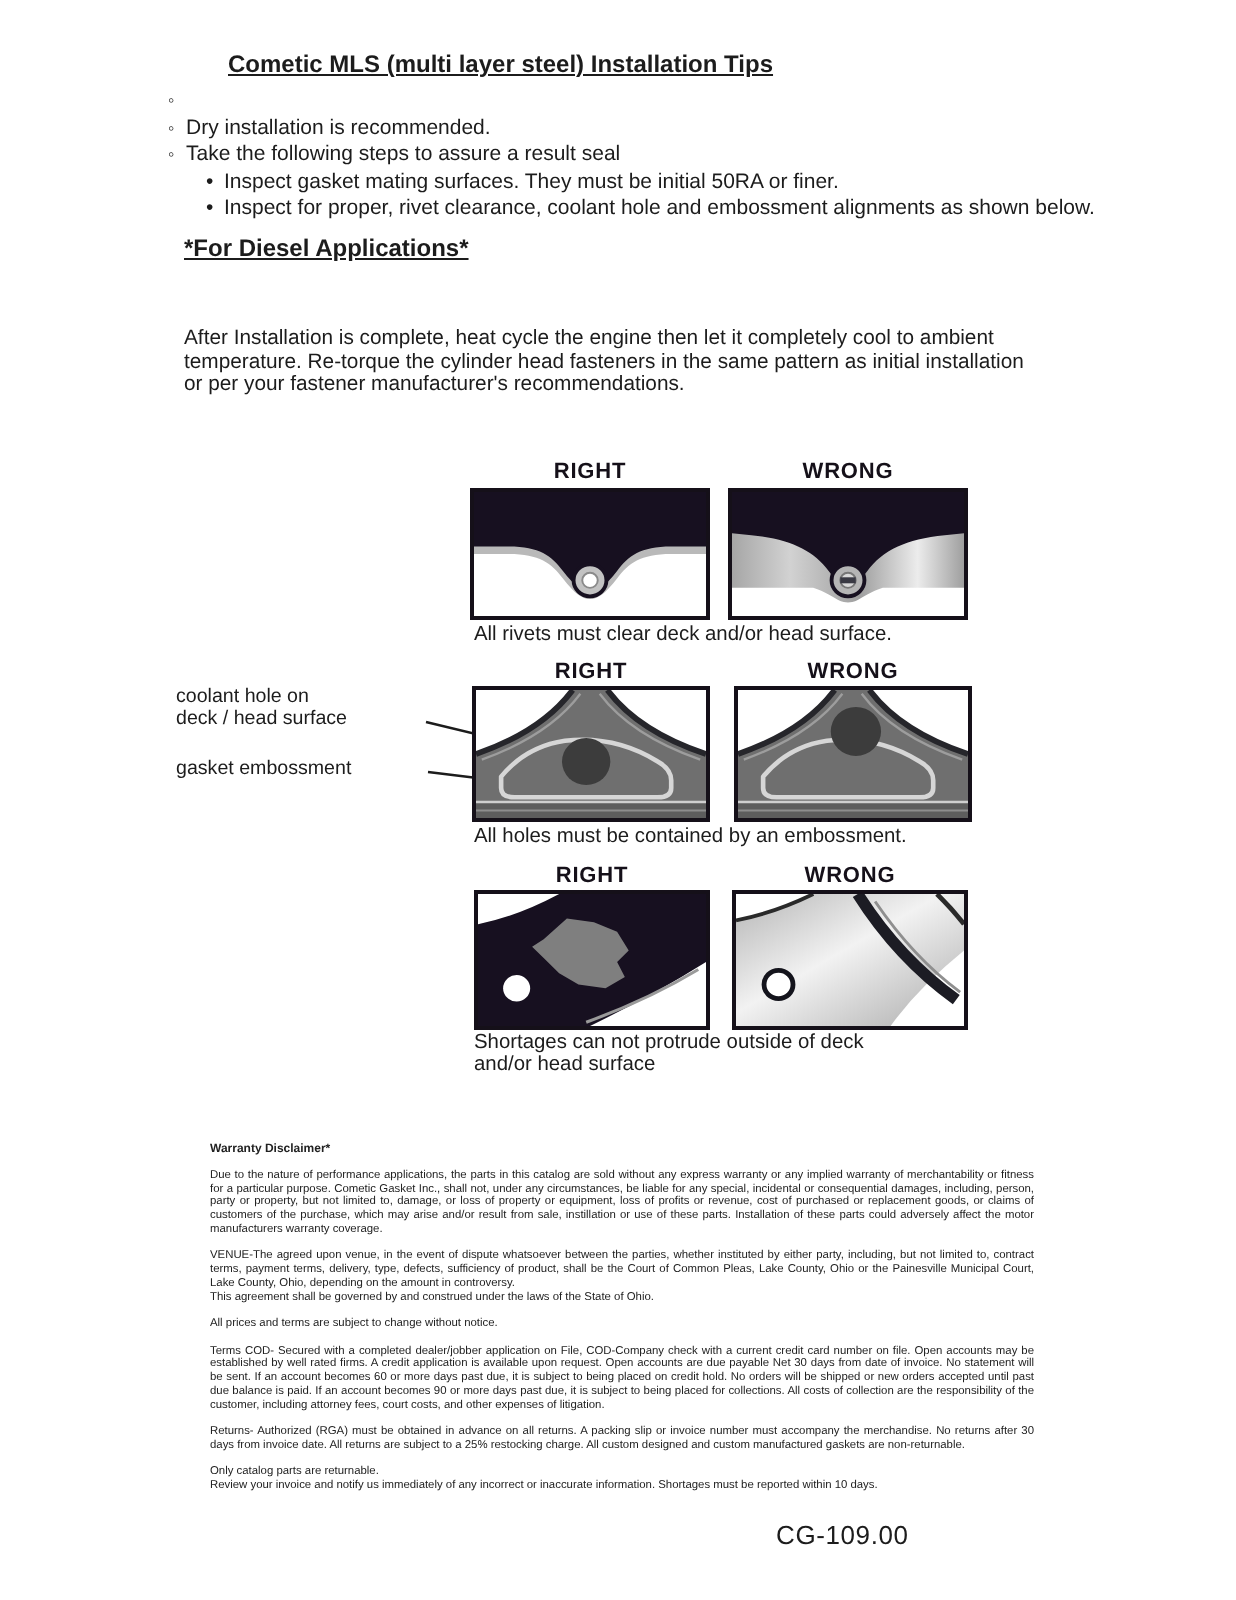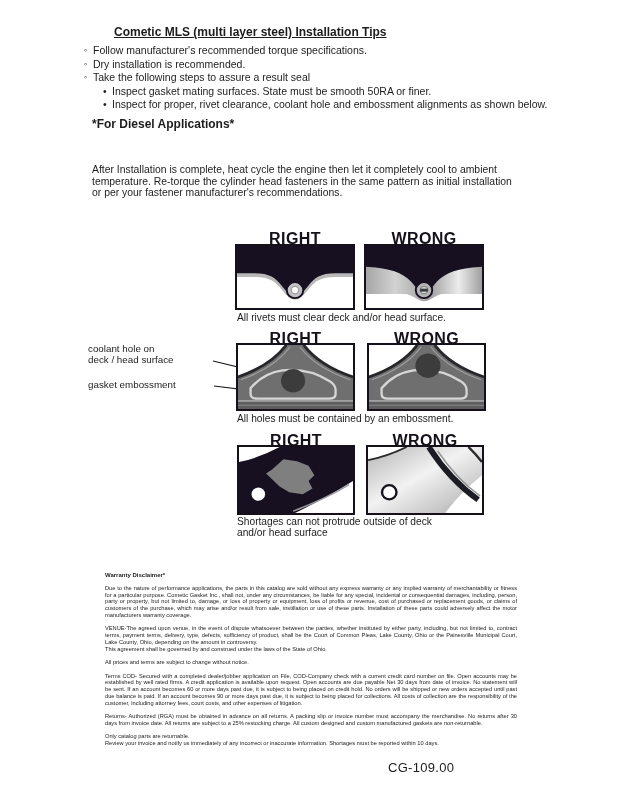--- a/index.html
+++ b/index.html
@@ -11,24 +11,24 @@
   .abs{position:absolute;}
   .page-title{
     left:114px; top:25px; font-size:12px; font-weight:bold;
     text-decoration:underline; letter-spacing:0; white-space:nowrap;
   }
   .bullets{left:84px; top:44px; font-size:10.5px; line-height:13.6px;}
   .bullet-row{display:flex; white-space:nowrap;}
   .bullet-row .marker{width:9px; font-size:9px; line-height:13.6px;}
   .bullet-row.sub{margin-left:19px;}
   .bullet-row.sub .marker{font-size:10.5px;}
-  .diesel-heading{left:92px; top:117px; font-size:12px; font-weight:bold;}
+  .diesel-heading{left:92px; top:117px; font-size:12px; font-weight:bold;text-decoration:underline;}
   .body-p{left:92px; font-size:10.4px; line-height:11.6px; white-space:pre-line;}
   .fig-label{
-    position:absolute; font-weight:bold; font-size:16px; letter-spacing:0.4px;
+    position:absolute; font-weight:bold; font-size:11px; letter-spacing:0.4px;
     text-align:center; color:#151019;
   }
   .fig-box{
     position:absolute; border:2px solid #151019; box-sizing:border-box;
     background:#fff;
   }
   .fig-box svg{display:block; width:100%; height:100%;}
   .fig-caption{position:absolute; font-size:10.2px; line-height:11.4px; white-space:pre-line;}
   .callout{
     position:absolute; font-size:9.8px; line-height:10.6px; text-align:left;
@@ -45,33 +45,32 @@
 </head>
 <body>
 
 <div class="page">
 
   <div class="abs page-title">Cometic MLS (multi layer steel) Installation Tips</div>
 
   <div class="abs bullets">
     <div class="bullet-row">
       <span class="marker">◦</span>
-      <span>Follow manufacturer's recommended torque specifications.</span>
     </div>
     <div class="bullet-row">
       <span class="marker">◦</span>
       <span>Dry installation is recommended.</span>
     </div>
     <div class="bullet-row">
       <span class="marker">◦</span>
       <span>Take the following steps to assure a result seal</span>
     </div>
     <div class="bullet-row sub">
       <span class="marker">•</span>
-      <span>Inspect gasket mating surfaces.  State must be smooth 50RA or finer.</span>
+      <span>Inspect gasket mating surfaces.  They must be initial 50RA or finer.</span>
     </div>
     <div class="bullet-row sub">
       <span class="marker">•</span>
       <span>Inspect for proper, rivet clearance, coolant hole and embossment alignments as shown below.</span>
     </div>
   </div>
 
   <div class="abs diesel-heading">*For Diesel Applications*</div>
   <div class="abs body-p" style="top:164px;">After Installation is complete, heat cycle the engine then let it completely cool to ambient
 temperature. Re-torque the cylinder head fasteners in the same pattern as initial installation

